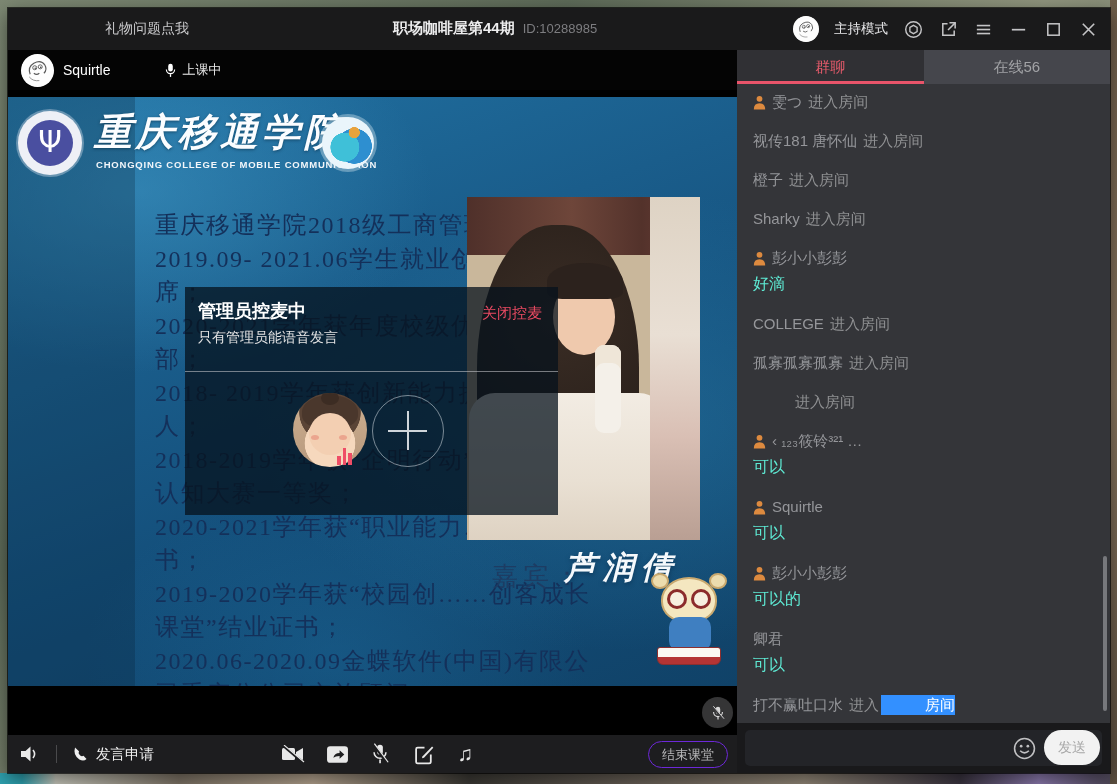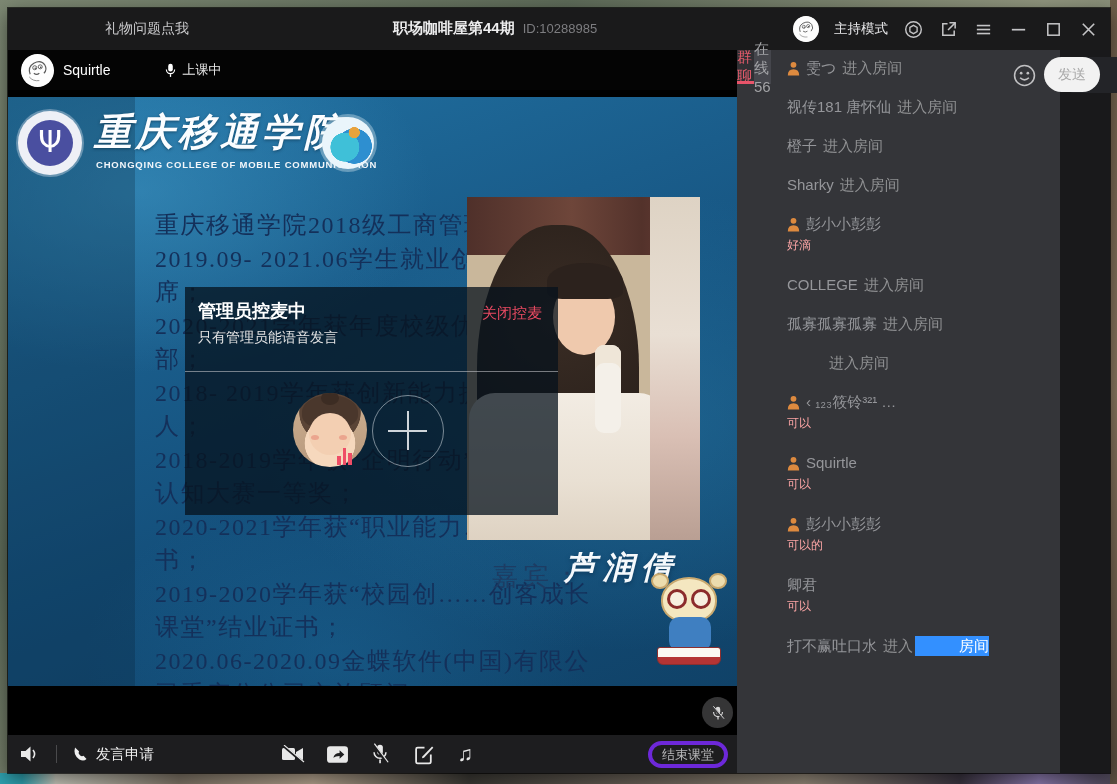--- a/index.html
+++ b/index.html
@@ -122,39 +122,39 @@
   
   #muted-indicator { position:absolute; left:694px; top:647px; width:31px; height:31px; border-radius:50%;
     background:rgba(96,96,98,.55); display:flex; align-items:center; justify-content:center; color:#d9d9d9; }
 
   
   #toolbar { position:absolute; left:0; top:685px; width:729px; height:38px; background:#1d1d1f; }
   .tool { position:absolute; color:#e8e8e8; display:flex; align-items:center; justify-content:center; cursor:pointer; }
   #tool-divider { position:absolute; left:48px; top:10px; width:1px; height:18px; background:#4a4a4c; }
   #speech-request { position:absolute; left:64px; top:0; height:38px; display:flex; align-items:center; gap:7px;
     color:#efefef; font-size:14.5px; cursor:pointer; }
-  #end-class-btn { position:absolute; left:640px; top:6px; width:80px; height:27px; border:4px solid #6d28d9;
+  #end-class-btn { position:absolute; left:640px; top:6px; width:80px; height:27px; border:1px solid #6d28d9;
     border-radius:14px; color:#b9b9bb; font-size:13px; display:flex; align-items:center; justify-content:center; cursor:pointer; background:transparent; }
 
   
-  #sidebar { position:relative; width:373px; height:723px; background:#343539; display:flex; flex-direction:row; }
+  #sidebar { position:relative; width:373px; height:723px; background:#343539; display:flex; flex-direction:column; }
   #tabs { display:flex; height:34px; flex:0 0 34px; }
   .tab { flex:1; display:flex; align-items:center; justify-content:center; font-size:15px; cursor:pointer; position:relative; }
   #tab-chat { background:#303034; color:#e25a6a; }
   #tab-chat .underline { position:absolute; left:0; bottom:0; width:100%; height:3px; background:#e8546a; }
   #tab-online { background:#45464c; color:#a2a3a6; }
 
   #chat-list { flex:1; overflow:hidden; padding:8px 16px 0 16px; position:relative; }
   .msg { margin-bottom:19px; }
   .msg.indent .msg-head { padding-left:36px; }
   .msg-head { display:flex; align-items:center; gap:6px; font-size:15px; line-height:20px; color:#95969a; }
   .msg-name { color:#95969a; }
   .msg-action { color:#8f9092; }
   .msg-hl { background:#3390ff; color:#ffffff; }
-  .msg-body { font-size:12px; line-height:22px; color:#fca5a5; }
+  .msg-body { margin-top:5px; font-size:16px; line-height:22px; color:#5eead4; }
   .person-icon { display:flex; width:13px; height:15px; flex:0 0 auto; }
 
   #chat-scrollbar { position:absolute; right:3px; top:506px; width:4px; height:155px; border-radius:2px; background:#77787c; cursor:pointer; }
 
   #input-bar { flex:0 0 50px; background:#19191b; position:relative; }
   #chat-input { position:absolute; left:8px; top:7px; width:357px; height:36px; border:none; outline:none;
     background:#232428; border-radius:5px; color:#e8e8e8; font-size:14px; padding:0 110px 0 12px; }
   #emoji-btn { position:absolute; right:74px; top:14px; width:23px; height:23px; color:#c0c0c2; cursor:pointer; }
   #send-btn { position:absolute; right:10px; top:7px; width:56px; height:35px; border:none; border-radius:18px;
     background:#f2f2f2; color:#a8a8a8; font-size:14px; cursor:pointer; }

